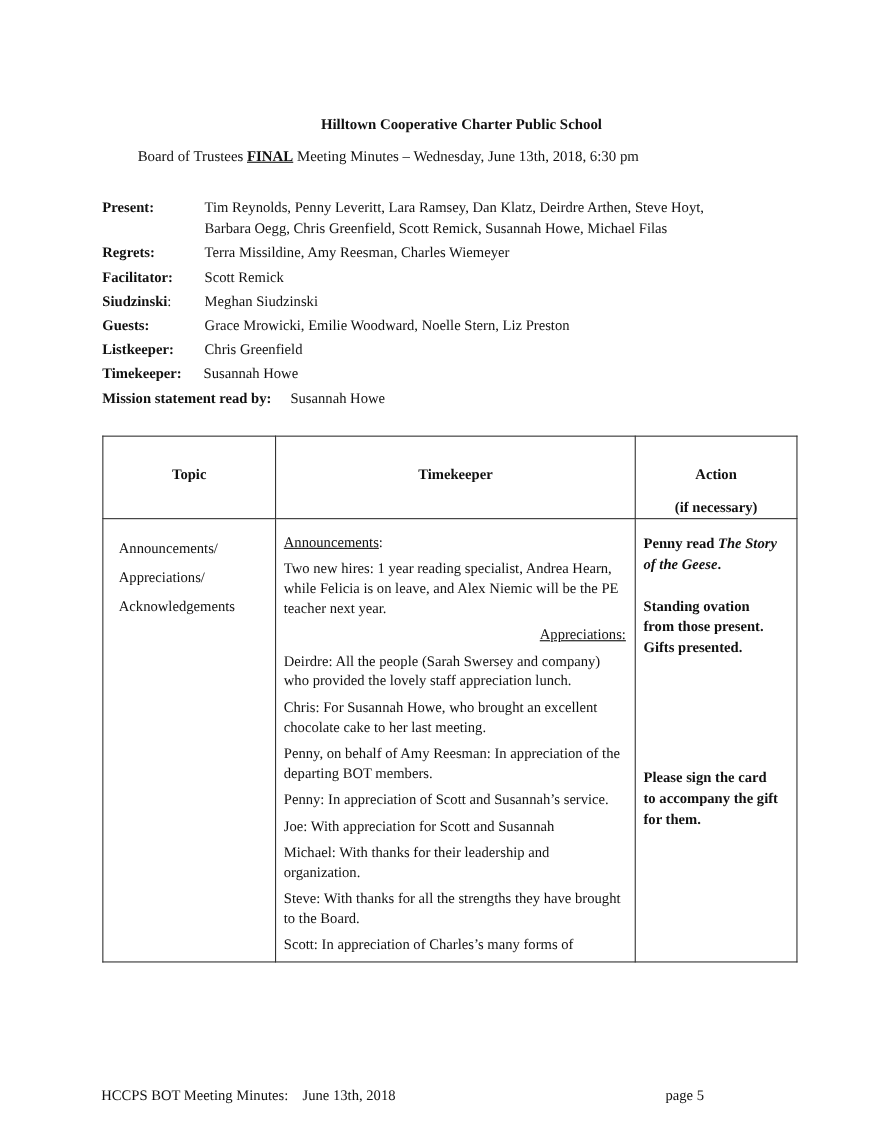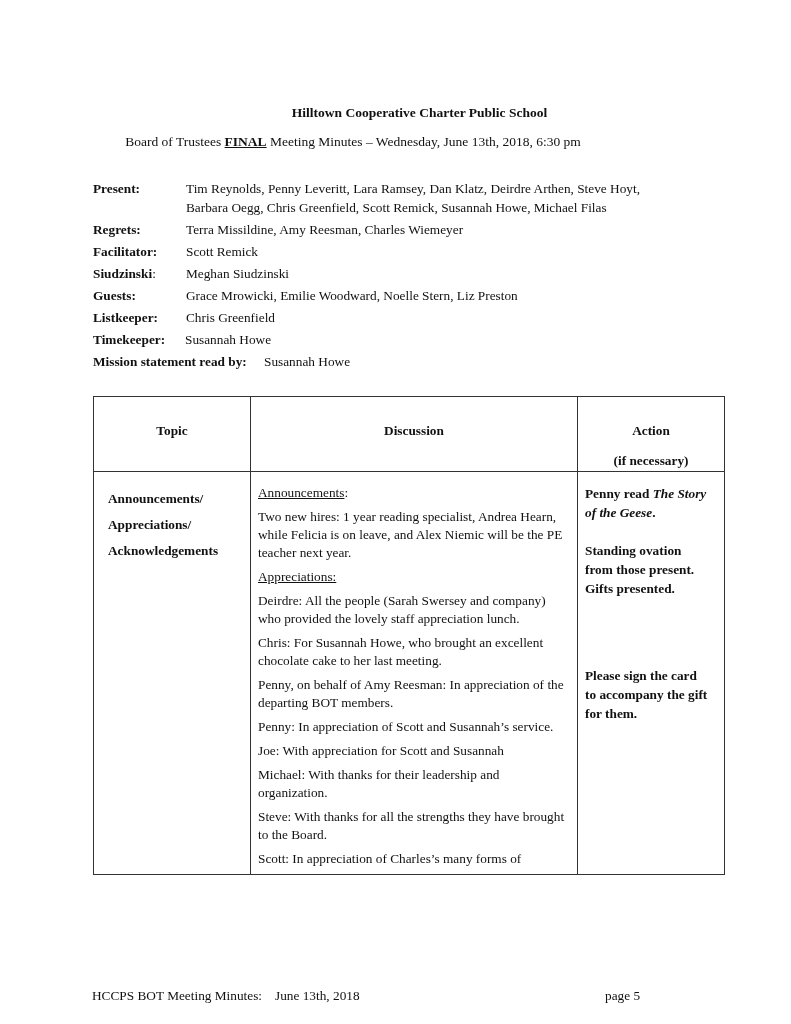--- a/index.html
+++ b/index.html
@@ -10,24 +10,24 @@
   .subtitle { top: 134px; left: 0; width: 706px; text-align: center; font-size: 13.5px; }
   .subtitle u { font-weight: bold; }
   .meta-row { position: absolute; left: 93px; line-height: 20px; }
   .meta-row .lbl { position: absolute; left: 0; font-weight: bold; white-space: nowrap; text-align: right; }
   .meta-row .val { position: absolute; left: 93px; white-space: nowrap; }
   table.minutes { position: absolute; left: 93px; top: 396px; width: 631px; height: 437px;
                   border-collapse: collapse; table-layout: fixed; }
   table.minutes td, table.minutes th { border: 1.3px solid #333; vertical-align: top; padding: 0; }
   th { font-weight: bold; text-align: center; font-size: 13.3px; }
   th .hwrap { padding-top: 19px; line-height: 30px; height: 55px; }
-  .topic-cell { padding: 14px 0 0 14px !important; font-weight: bold; line-height: 26px; }
+  .topic-cell { padding: 14px 0 0 14px !important; font-weight: normal; line-height: 26px; }
   .disc-cell { padding: 12px 8px 0 7px !important; line-height: 18px; }
   .disc-cell p { margin: 0 0 6px 0; }
-  .disc-cell .sub { text-decoration: underline; }
+  .disc-cell .sub { text-decoration: underline; text-align: right; }
   .act-cell { padding: 12px 6px 0 7px !important; font-weight: bold; line-height: 19px; }
   .act-cell p { margin: 0; }
   .footer { top: 988px; font-size: 13.3px; }
 </style>
 </head>
 <body>
 
 <div class="abs title">Hilltown Cooperative Charter Public School</div>
 <div class="abs subtitle"><span>Board of Trustees </span><u>FINAL</u><span> Meeting Minutes – Wednesday, June 13th, 2018, 6:30 pm</span></div>
 
@@ -74,21 +74,21 @@
       <col style="width:157px">
       <col style="width:327px">
       <col style="width:147px">
     </colgroup>
   <tbody>
       <tr style="height:74px;">
     <th>
           <div class="hwrap">Topic</div>
         </th>
     <th>
-          <div class="hwrap">Discussion</div>
+          <div class="hwrap">Timekeeper</div>
         </th>
     <th>
           <div class="hwrap">
             <div>Action</div>
             <div>(if necessary)</div>
           </div>
         </th>
   </tr>
   <tr>
     <td class="topic-cell">
@@ -105,21 +105,21 @@
       <p>Penny, on behalf of Amy Reesman: In appreciation of the departing BOT members.</p>
       <p>Penny: In appreciation of Scott and Susannah’s service.</p>
       <p>Joe: With appreciation for Scott and Susannah</p>
       <p>Michael:  With thanks for their leadership and organization.</p>
       <p>Steve: With thanks for all the strengths they have brought to the Board.</p>
       <p>Scott: In appreciation of Charles’s many forms of</p>
     </td>
     <td class="act-cell">
       <p><span>Penny read </span><i>The Story of the Geese</i><span>.</span></p>
       <p style="margin-top:19px;"><span>Standing ovation</span><br><span>from those present.</span><br><span>Gifts presented.</span></p>
-      <p style="margin-top:68px;"><span>Please sign the card</span><br><span>to accompany the gift</span><br><span>for them.</span></p>
+      <p style="margin-top:99px;"><span>Please sign the card</span><br><span>to accompany the gift</span><br><span>for them.</span></p>
     </td>
   </tr>
 </tbody>
   </table>
 
 <div class="abs footer" style="left:92px;">HCCPS BOT Meeting Minutes:</div>
 <div class="abs footer" style="left:275px;">June 13th, 2018</div>
 <div class="abs footer" style="left:605px;">page 5</div>
 
 </body></html>

